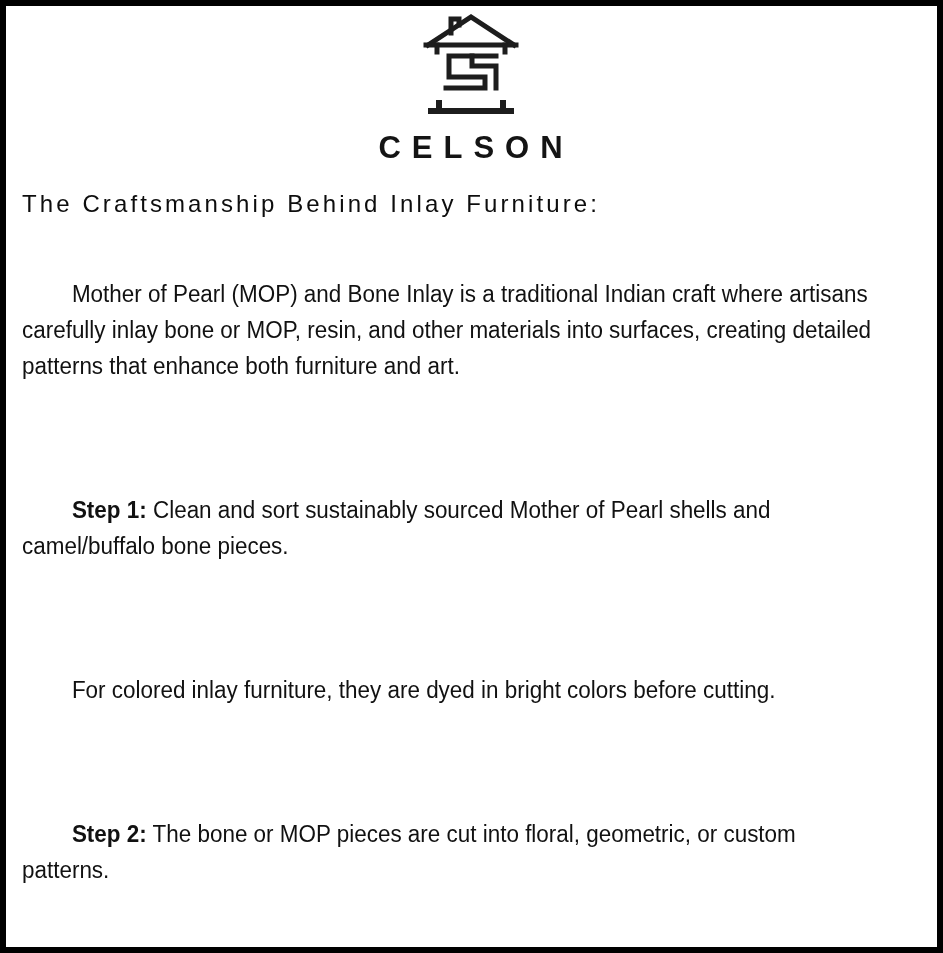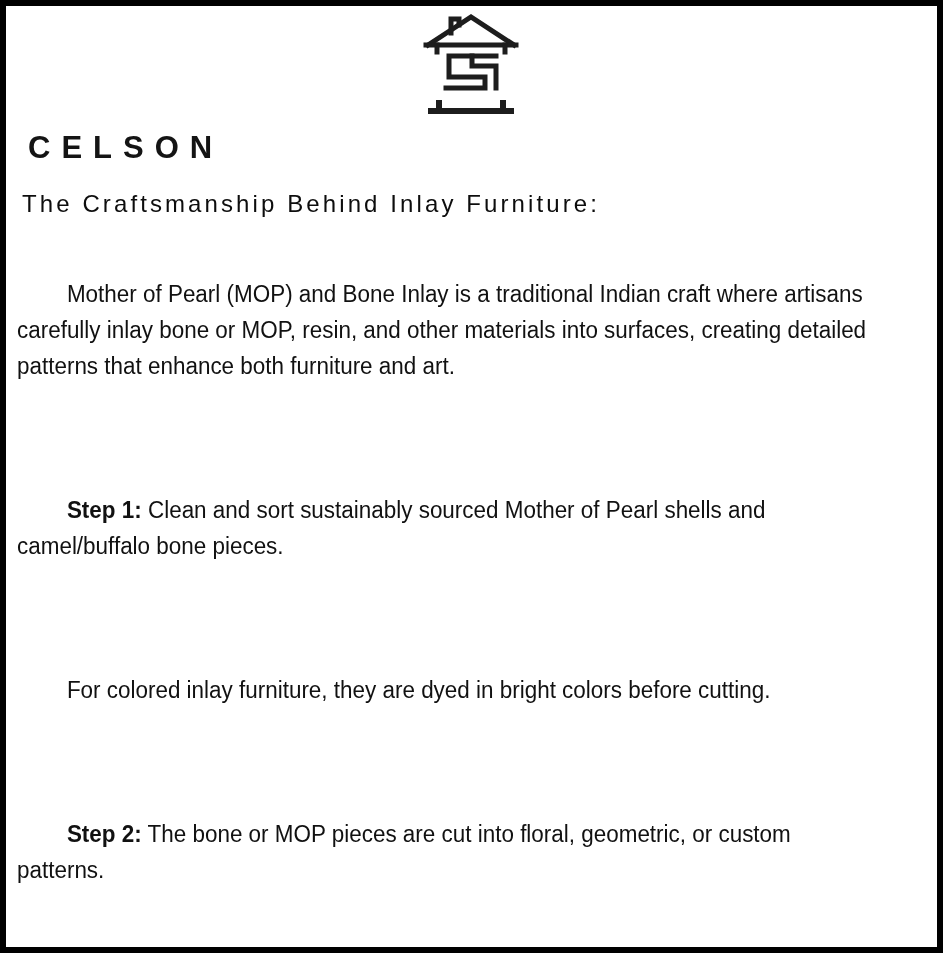--- a/index.html
+++ b/index.html
@@ -25,21 +25,21 @@
 
   .page-inner {
     box-sizing: border-box;
     width: 100%;
     height: 100%;
     padding: 6px 13px 0 11px;
   }
 
   
   .brand {
-    text-align: left;
+    text-align: center;
     padding-top: 2px;
   }
 
   .logo-mark {
     display: block;
     margin: 0 auto;
     width: 98px;
     height: 104px;
   }
 
@@ -61,20 +61,21 @@
     font-size: 24px;
     font-weight: 400;
     letter-spacing: 3.1px;
     color: #0d0d0d;
     line-height: 1.15;
   }
 
   
   .body-copy {
     margin-top: 22px;
+    margin-left: 5px;
     margin-right: 2px;
   }
 
   .para {
     font-family: "Liberation Sans", sans-serif;
     font-size: 23.5px;
     line-height: 36px;
     color: #111111;
     margin: 0 0 36px 0;
     transform: scaleX(0.955);

